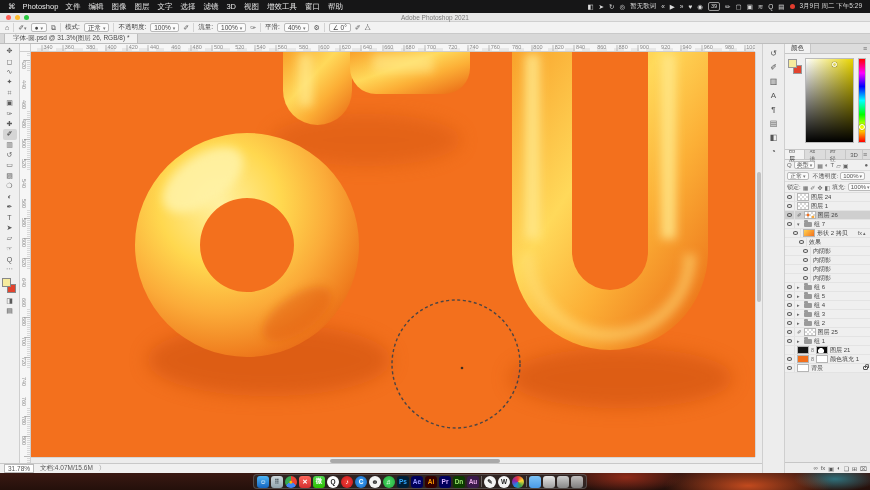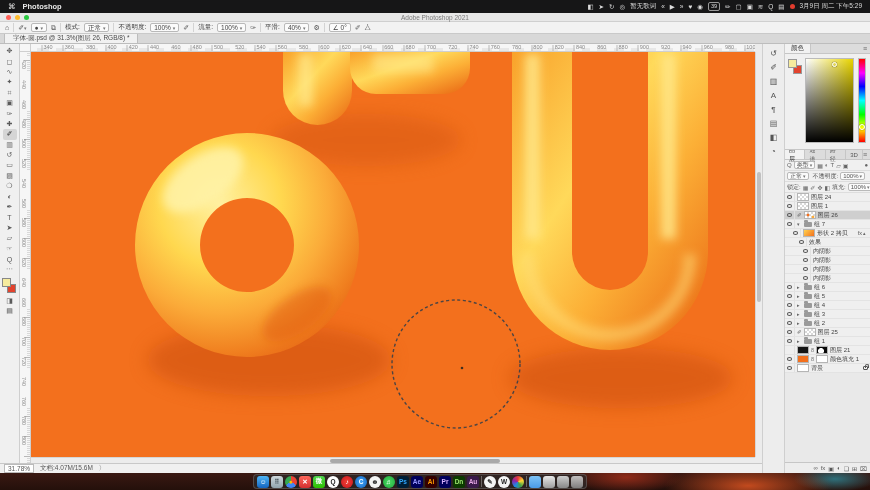--- a/index.html
+++ b/index.html
@@ -1,20 +1,20 @@
 <!DOCTYPE html>
 <html><head>
 <meta charset="utf-8">
 <style>
   * { margin:0; padding:0; box-sizing:border-box; }
   html,body { width:870px; height:490px; overflow:hidden; font-family:"Liberation Sans",sans-serif; background:#ececec; }
   
   #menubar { position:absolute; left:0; top:0; width:870px; height:13px; background:#161617; color:#e8e8e8;
              display:flex; align-items:center; gap:7px; padding:0 8px; font-size:7.5px; white-space:nowrap; }
-  #menubar .app { font-weight:bold;text-align:center; }
+  #menubar .app { font-weight:normal;text-align:center; }
   #menus { display:flex; gap:8px; }
   #mb-right { margin-left:auto; display:flex; align-items:center; gap:5px; font-size:6.5px; color:#ddd; }
   #mb-right .ic { font-size:6.5px; }
   .battery { border:1px solid #999; border-radius:2px; padding:0 2px; font-size:5.5px; line-height:7px; }
   .reddot { width:5px; height:5px; border-radius:50%; background:#e23c2e; display:inline-block; }
   
   #titlebar { position:absolute; left:0; top:13px; width:870px; height:9px; background:#e7e7e7; border-bottom:1px solid #cfcfcf; }
   .tl { position:absolute; top:2px; width:5px; height:5px; border-radius:50%; }
   #titlebar .t { position:absolute; left:0; right:0; top:1px; text-align:center; font-size:6.5px; color:#7a7a7a; }
   
@@ -126,20 +126,35 @@
                font-size:7px; font-weight:bold; color:#fff; overflow:hidden; flex:none; }
   .dock-item b { font-weight:bold; font-size:6.5px; }
   .dock-sep { width:1px; height:11px; background:rgba(255,255,255,.3); flex:none; }
 </style>
 </head>
 <body>
 
 <div id="menubar">
   <span>⌘</span>
   <span class="app">Photoshop</span>
+  <div id="menus">
+
+  <span>文件</span>
+      <span>编辑</span>
+      <span>图像</span>
+      <span>图层</span>
+      <span>文字</span>
+      <span>选择</span>
+      <span>滤镜</span>
+      <span>3D</span>
+      <span>视图</span>
+      <span>增效工具</span>
+      <span>窗口</span>
+      <span>帮助</span>
+    </div>
   <div id="mb-right">
     <span class="ic">◧</span>
     <span class="ic">➤</span>
     <span class="ic">↻</span>
     <span class="ic">◎</span>
     <span>暂无歌词</span>
     <span class="ic">«</span>
     <span class="ic">▶</span>
     <span class="ic">»</span>
     <span class="ic">♥</span>

